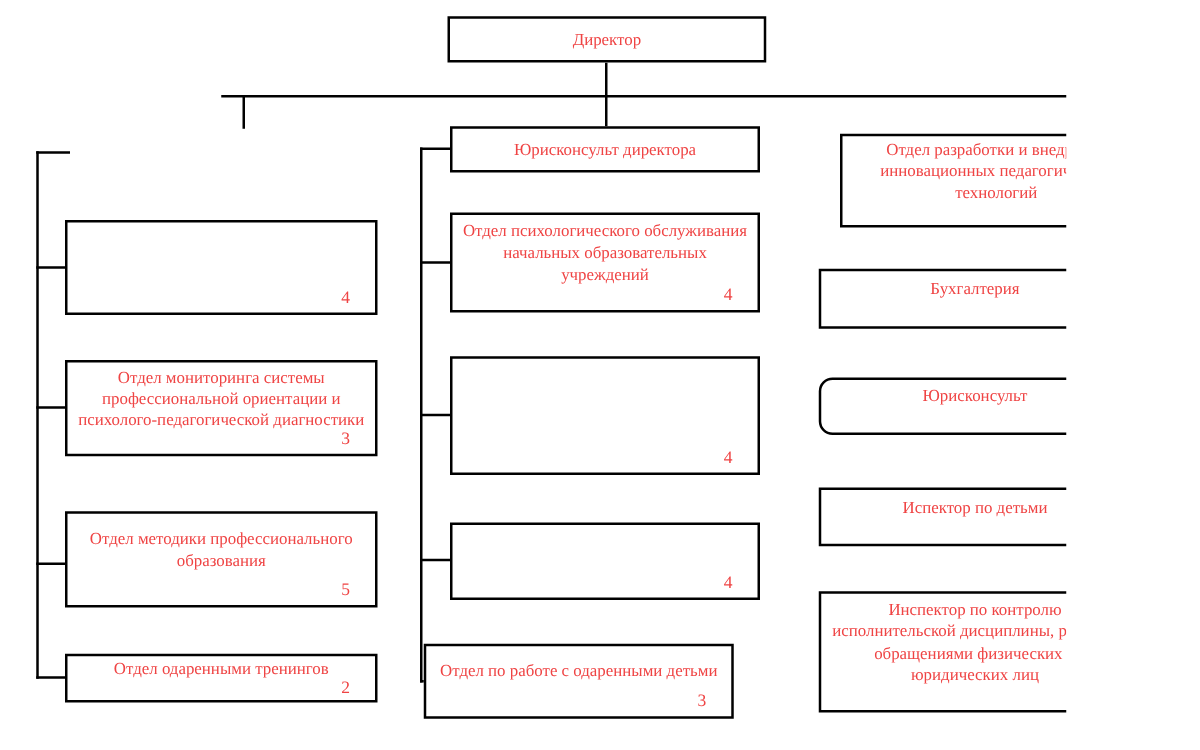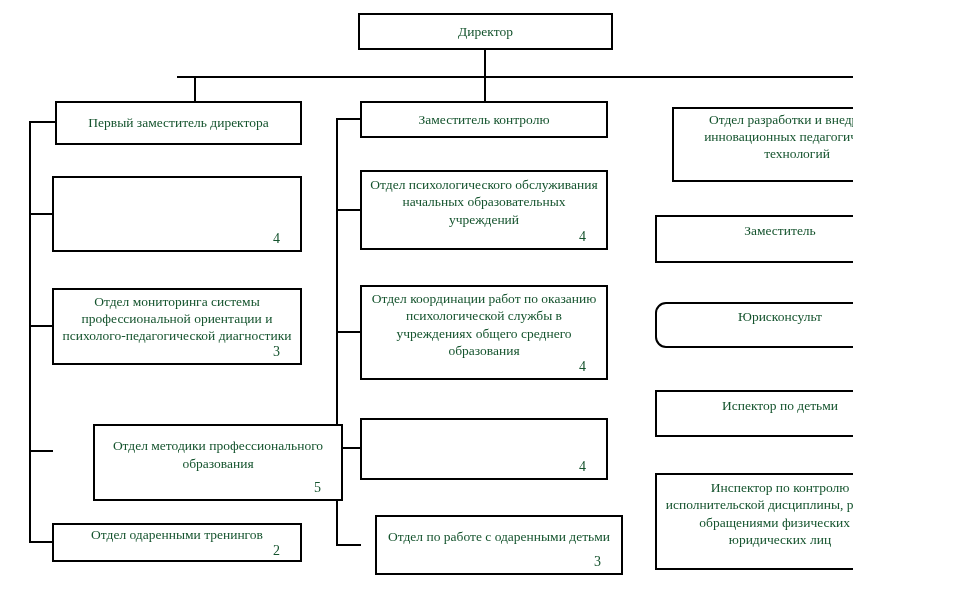--- a/index.html
+++ b/index.html
@@ -2,21 +2,21 @@
 <html><head>
 <meta charset="utf-8">
 <style>
   html, body { margin: 0; padding: 0; background: #ffffff; }
   .canvas {
     position: relative;
     width: 853px;
     height: 600px;
     background: #ffffff;
     font-family: "Liberation Serif", "DejaVu Serif", serif;
-    color: #14532d;
+    color: #ef4444;
     overflow: hidden;
   }
   .box {
     position: absolute;
     box-sizing: border-box;
     border: 2px solid #000000;
     background: #ffffff;
   }
   .box .title {
     position: absolute;
@@ -66,64 +66,60 @@
   <div class="line h" style="left:904px; top:143px; width:24px;"></div>
   <div class="line h" style="left:904px; top:238px; width:24px;"></div>
   <div class="line h" style="left:904px; top:323px; width:24px;"></div>
   <div class="line h" style="left:904px; top:412px; width:24px;"></div>
   <div class="line h" style="left:904px; top:520px; width:24px;"></div>
 
   <div class="box head" style="left:358px; top:13px; width:255px; height:37px;">
     <div class="title">Директор</div>
   </div>
 
-  <div class="box head" style="left:55px; top:101px; width:247px; height:44px;">
-    <div class="title">Первый заместитель директора</div>
-  </div>
   <div class="box" style="left:52px; top:176px; width:250px; height:76px;">
     <div class="count">4</div>
   </div>
   <div class="box" style="left:52px; top:288px; width:250px; height:77px;">
     <div class="title">Отдел мониторинга системы профессиональной ориентации и психолого-педагогической диагностики</div>
     <div class="count">3</div>
   </div>
-  <div class="box" style="left:52px; top:424px; width:250px; height:77px;margin-left:41px;">
+  <div class="box" style="left:52px; top:409px; width:250px; height:77px;">
     <div class="title">Отдел методики профессионального образования</div>
     <div class="count">5</div>
   </div>
   <div class="box" style="left:52px; top:523px; width:250px; height:39px;">
     <div class="title">Отдел одаренными тренингов</div>
     <div class="count" style="bottom:1px;">2</div>
   </div>
 
   <div class="box head" style="left:360px; top:101px; width:248px; height:37px;">
-    <div class="title">Заместитель контролю</div>
+    <div class="title">Юрисконсульт директора</div>
   </div>
   <div class="box" style="left:360px; top:170px; width:248px; height:80px;">
     <div class="title">Отдел психологического обслуживания начальных образовательных учреждений</div>
     <div class="count">4</div>
   </div>
   <div class="box" style="left:360px; top:285px; width:248px; height:95px;">
-    <div class="title">Отдел координации работ по оказанию психологической службы в учреждениях общего среднего образования</div>
     <div class="count">4</div>
   </div>
   <div class="box" style="left:360px; top:418px; width:248px; height:62px;">
     <div class="count">4</div>
   </div>
-  <div class="box" style="left:375px; top:515px; width:248px; height:60px;">
+  <div class="box" style="left:339px; top:515px; width:248px; height:60px;">
     <div class="title">Отдел по работе с одаренными детьми</div>
     <div class="count">3</div>
   </div>
 
   <div class="box" style="left:672px; top:107px; width:250px; height:75px;">
     <div class="title">Отдел разработки и внедрения инновационных педагогических технологий</div>
     <div class="count">4</div>
   </div>
   <div class="box" style="left:655px; top:215px; width:250px; height:48px;">
-    <div class="title">Заместитель</div>
+    <div class="title">Бухгалтерия</div>
     <div class="count">2</div>
   </div>
   <div class="box" style="left:655px; top:302px; width:250px; height:46px;border-radius:11px;">
     <div class="title">Юрисконсульт</div>
     <div class="count">1</div>
   </div>
   <div class="box" style="left:655px; top:390px; width:250px; height:47px;">
     <div class="title">Испектор по детьми</div>
     <div class="count">1</div>
   </div>

